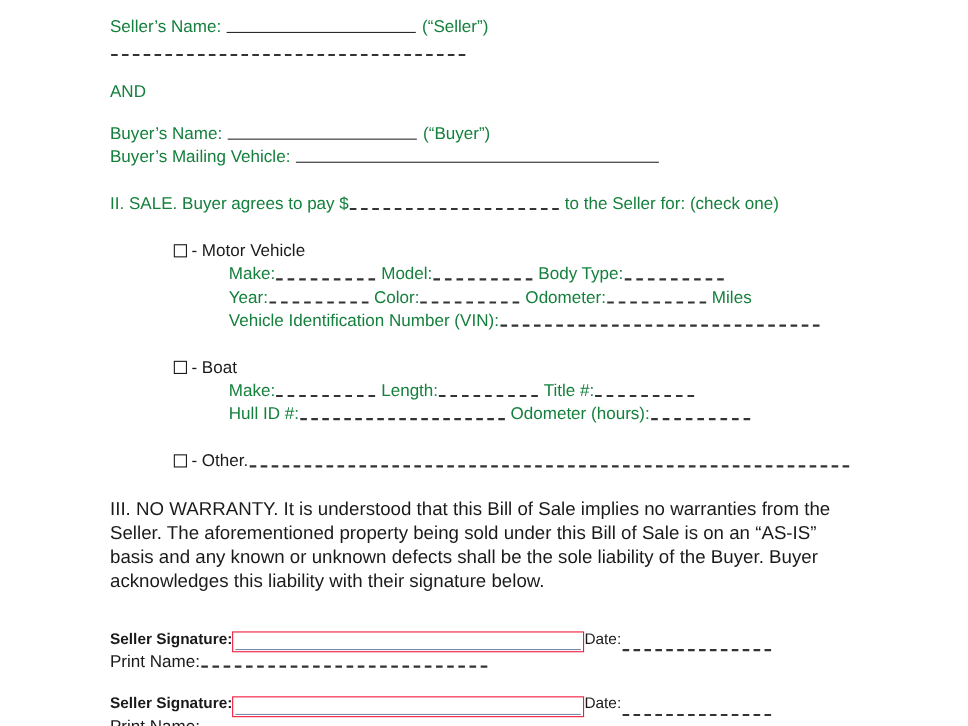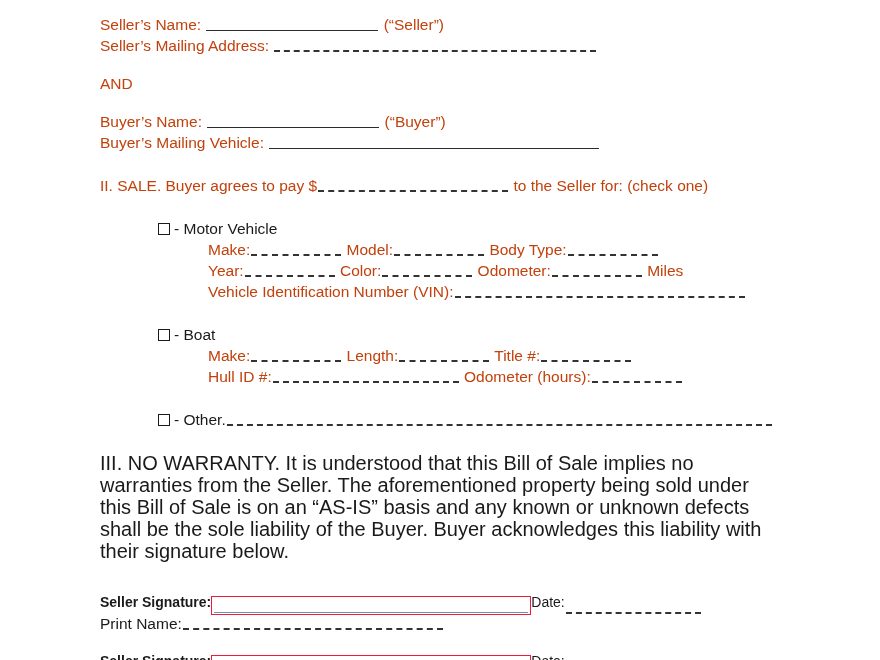--- a/index.html
+++ b/index.html
@@ -30,21 +30,21 @@
     position: absolute;
     left: 100px;
     top: 14px;
     width: 680px;
   }
 
   .line {
     font-size: 15.5px;
     line-height: 21px;
     white-space: nowrap;
-    color: #c2410c;
+    color: #15803d;
   }
 
   .b { font-weight: normal; }
   .spacer-md { height: 17px; }
   .spacer-lg { height: 22px; }
   .spacer-xl { height: 30px; }
 
   
   .fill {
     display: inline-block;
@@ -92,21 +92,21 @@
     height: 10px;
     border: 1.5px solid #1a1a1a;
     vertical-align: middle;
     margin-right: 4px;
     position: relative;
     top: -1px;
     background: #fff;
   }
 
   .para {
-    font-size: 20px;
+    font-size: 17px;
     line-height: 22px;
     width: 682px;
     text-align: left;
   }
 
   
   .sigrow {
     display: flex;
     align-items: flex-end;
     white-space: nowrap;
@@ -146,21 +146,20 @@
 
 <div class="page">
   <div class="doc">
 
     <div class="line">
       <span>Seller’s Name:</span>
       <span class="fill-solid w-name"></span>
       <span>(“Seller”)</span>
     </div>
     <div class="line">
-      <span>Seller’s Mailing Address:</span>
       <span class="fill w-addr"></span>
     </div>
 
     <div class="spacer-md"></div>
 
     <div class="line">
       <span>AND</span>
     </div>
 
     <div class="spacer-md"></div>

